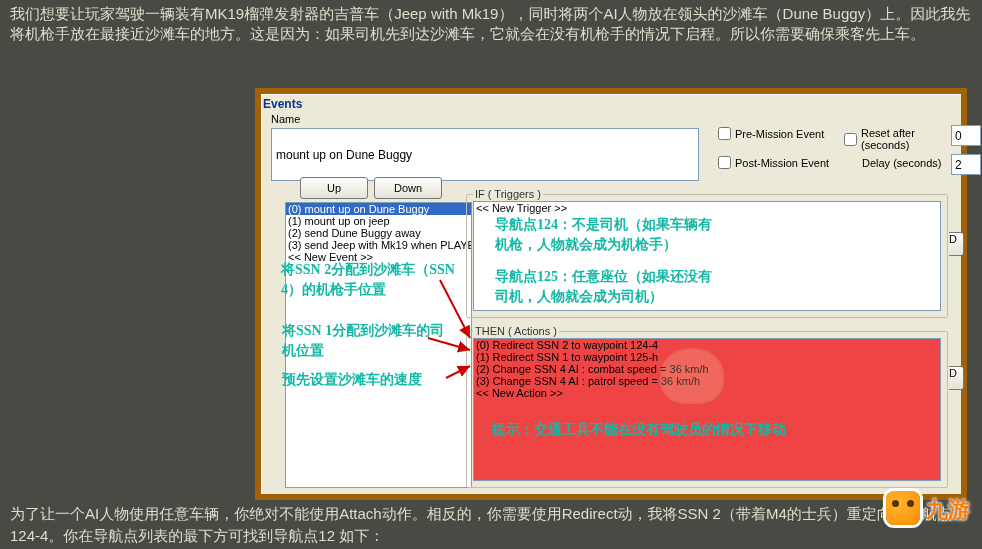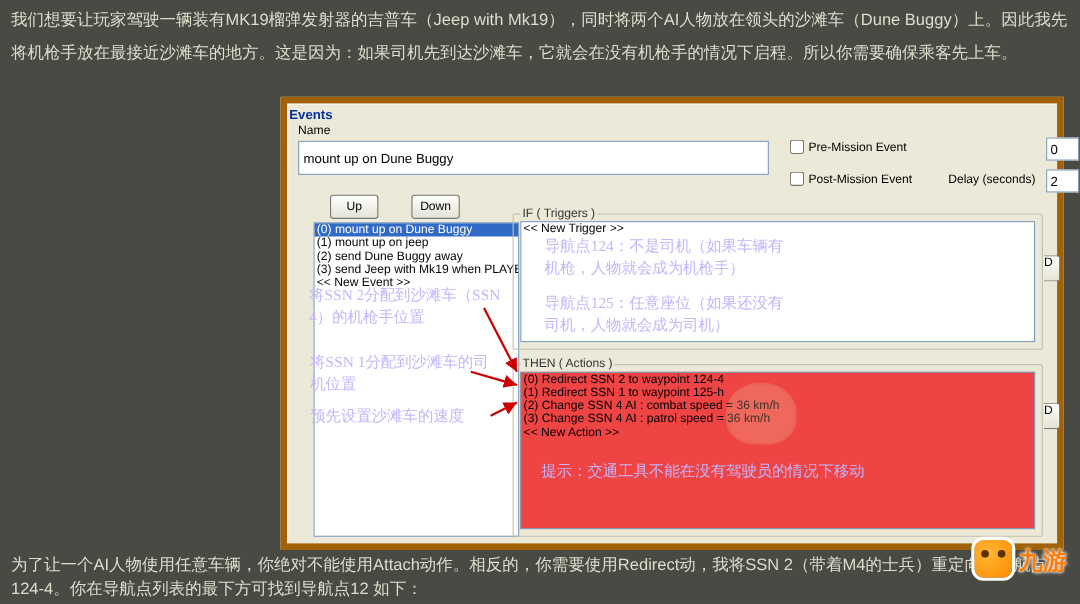--- a/index.html
+++ b/index.html
@@ -1,35 +1,35 @@
 <!DOCTYPE html>
 <html><head>
 <meta charset="utf-8">
 <style>
   html,body{margin:0;padding:0;width:982px;height:549px;background:#4a4a45;font-family:"Microsoft YaHei","SimSun",sans-serif;overflow:hidden}
-  .intro{color:#dedecd;font-size:15px;line-height:30px;padding:4px 10px 8px 10px;white-space:normal}
+  .intro{color:#dedecd;font-size:15px;line-height:20px;padding:4px 10px 8px 10px;white-space:normal}
   .outro{position:absolute;left:10px;right:10px;bottom:2px;color:#dedecd;font-size:15px;line-height:22px;z-index:5}
   .panel{position:absolute;left:255px;top:88px;width:700px;height:400px;background:#ece9d8;border:6px solid #a16207;box-shadow:inset 1px 1px 0 #fff}
   .pnl-title{font-family:Arial,sans-serif;font-size:12px;font-weight:bold;color:#003399;padding:3px 2px 4px 2px}
   .name-label{position:absolute;left:10px;top:19px;font:11px Arial;color:#000}
-  .name-field{position:absolute;left:10px;top:34px;width:418px;height:17px;border:1px solid #7f9db9;background:#fff;font:12px Arial;padding:6px 4px;color:#000}
+  .name-field{position:absolute;left:10px;top:34px;width:418px;height:17px;border:1px solid #7f9db9;background:#fff;font:12px Arial;padding:17px 4px;color:#000}
   .chk{position:absolute;display:flex;align-items:center;font:11px Arial;color:#000;gap:4px}
   .chk input{width:13px;height:13px;margin:0;accent-color:#ece9d8}
   .lab-right{position:absolute;font:11px Arial;color:#000}
   .spin{position:absolute;width:22px;height:17px;background:#fff;border:1px solid #7f9db9;font:12px Arial;padding:1px 3px}
-  .btn{position:absolute;width:44px;height:22px;background:linear-gradient(#fefefe,#e4e3d6);border:1px solid #777;border-radius:3px;font:11px Arial;cursor:pointer}
+  .btn{position:absolute;width:68px;height:22px;background:linear-gradient(#fefefe,#e4e3d6);border:1px solid #777;border-radius:3px;font:11px Arial;cursor:pointer}
   .btn-half{position:absolute;width:14px;height:22px;background:linear-gradient(#fefefe,#e4e3d6);border:1px solid #777;border-left:none;border-radius:0 3px 3px 0;font:11px Arial}
   .evlist{position:absolute;left:24px;top:108px;width:185px;height:284px;background:#fff;border:1px solid #7f9db9;font:11px Arial;color:#000}
   .evlist .sel{background:#316ac5;color:#fff}
   .evlist div,.trig div,.act div{padding:0 2px;white-space:nowrap;overflow:hidden}
   .group{position:absolute;border:1px solid #c0c0b0;border-radius:2px}
   .group .glabel{position:absolute;top:-7px;left:6px;background:#ece9d8;font:11px Arial;color:#333;padding:0 2px}
   .trig{position:absolute;left:6px;top:6px;right:6px;bottom:6px;background:#fff;border:1px solid #7f9db9;font:11px Arial}
   .act{position:absolute;left:6px;top:6px;right:6px;bottom:6px;background:#ef4444;border:1px solid #7f9db9;font:11px Arial}
-  .red{color:#c4b5fd;font-family:"SimSun","Microsoft YaHei";font-size:14px;font-weight:normal;line-height:20px;position:absolute;z-index:20;pointer-events:none}
+  .red{color:#14b8a6;font-family:"SimSun","Microsoft YaHei";font-size:14px;font-weight:bold;line-height:20px;position:absolute;z-index:20;pointer-events:none}
   .logo{position:absolute;right:12px;bottom:24px;display:flex;align-items:flex-end;gap:6px;z-index:10}
   .logo .mark{width:34px;height:34px;border-radius:8px;background:radial-gradient(circle at 35% 35%,#ffb733,#ff8a00);position:relative;box-shadow:0 0 0 3px #fff}
   .logo .mark:before{content:"";position:absolute;left:6px;top:9px;width:7px;height:7px;background:#5a3200;border-radius:50%}
   .logo .mark:after{content:"";position:absolute;right:6px;top:9px;width:7px;height:7px;background:#5a3200;border-radius:50%}
   .logo .txt{color:#ff7a00;font-weight:bold;font-size:22px;text-shadow:0 0 3px #fff,0 0 3px #fff}
   svg.arrows{position:absolute;left:0;top:0;z-index:19;pointer-events:none}
   .ghost{position:absolute;left:395px;top:246px;width:70px;height:70px;opacity:.22;z-index:2;pointer-events:none}
   .ghost .body{width:60px;height:52px;background:#f4e6b6;border-radius:48% 48% 40% 40%;border:2px solid #e0cf97;position:absolute;top:8px;left:4px}
 </style>
 </head>
@@ -45,20 +45,24 @@
 
   <label class="chk" style="left:457px;top:33px">
     <input type="checkbox" style="">
     <span>Pre-Mission Event</span>
   </label>
   <label class="chk" style="left:457px;top:62px">
     <input type="checkbox" style="">
     <span>Post-Mission Event</span>
   </label>
 
+  <label class="chk" style="left:583px;top:33px">
+    <input type="checkbox" style="">
+    <span>Reset after (seconds)</span>
+  </label>
   <input class="spin" style="left: 690px; top: 31px;" value="0">
 
   <div class="lab-right" style="left:601px;top:63px">Delay (seconds)</div>
   <input class="spin" style="left: 690px; top: 60px;" value="2">
 
   <button class="btn" style="left:39px;top:83px">Up</button>
   <button class="btn" style="left:113px;top:83px">Down</button>
 
   <div class="evlist">
     <div class="sel">(0) mount up on Dune Buggy</div>

